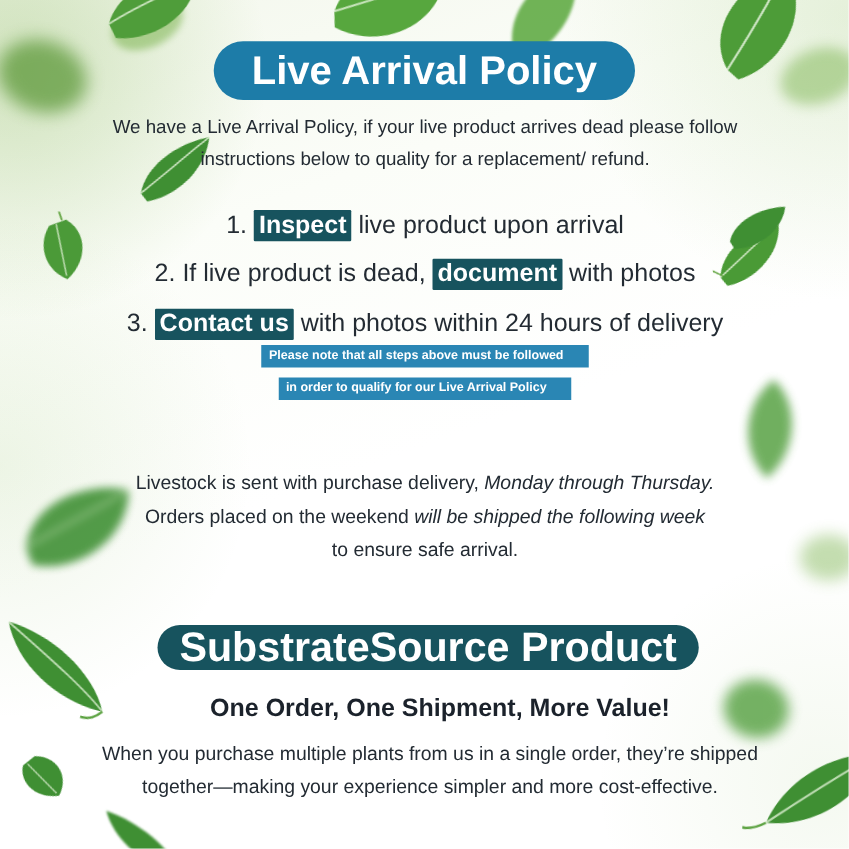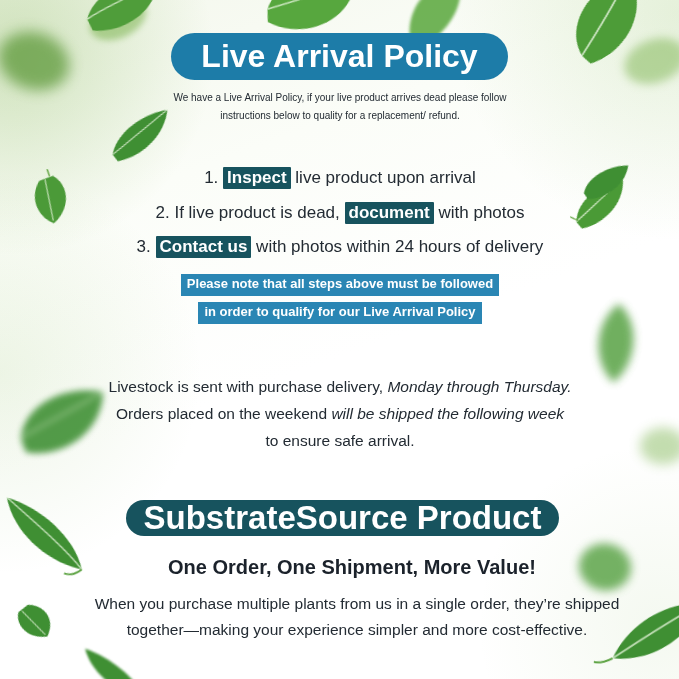--- a/index.html
+++ b/index.html
@@ -33,43 +33,43 @@
          color:#fff;font-weight:bold;white-space:nowrap;z-index:2;}
   .b1-text{font-size:32px;letter-spacing:0px;}
   .b2-text{font-size:33px;letter-spacing:0px;}
 
   .para{
     position:absolute;
     text-align:center;
     color:#232b33;
     line-height:1.75;
   }
-  .p-intro{left:60px;top:89px;width:560px;font-size:10px;}
+  .p-intro{left:60px;top:89px;width:560px;font-size:15px;}
   .list{
     position:absolute;left:60px;top:164px;width:560px;
-    text-align:center;color:#232b33;font-size:17px;line-height:1.62;
+    text-align:center;color:#232b33;font-size:20px;line-height:1.62;
   }
   .list-item{margin:0 0 7px 0;white-space:nowrap;}
   .hl{
     background:#17535e;color:#ffffff;font-weight:bold;
     padding:1px 4px 2px 4px;border-radius:1px;
   }
   .notice{
     position:absolute;left:60px;top:274px;width:560px;text-align:center;
   }
   .notice-line{display:inline-block;background:#2a86b4;color:#ffffff;
-    font-weight:bold;font-size:13px;padding:2px 6px 3px 6px;line-height:1.3;}
+    font-weight:bold;font-size:10px;padding:2px 20px 3px 6px;line-height:1.3;}
   .notice-row{margin-bottom:6px;}
   .p-livestock{left:60px;top:373px;width:560px;font-size:15.5px;}
   .p-livestock em{font-style:italic;}
   .sub-head{
     position:absolute;left:72px;top:556px;width:560px;text-align:center;
     font-size:20px;font-weight:bold;color:#1b222b;
   }
-  .p-bottom{left:77px;top:591px;width:560px;font-size:15.5px;line-height:1.7;}
+  .p-bottom{left:64px;top:591px;width:560px;font-size:15.5px;line-height:1.7;}
 </style>
 </head>
 <body>
 
 <div class="stage">
 
   <div class="leaf" style="left:-14px;top:18px;width:96px;height:86px;filter:blur(7px);opacity:.75;transform:rotate(18deg);">
     <svg viewBox="0 0 100 100">
         <ellipse cx="50" cy="50" rx="42" ry="33" fill="#5f9a3c"></ellipse>
       </svg>

